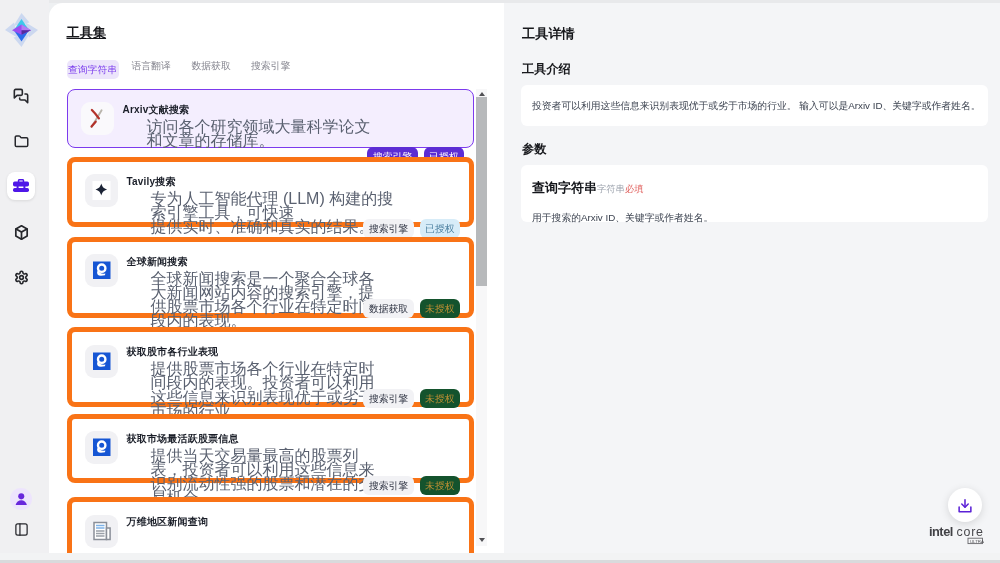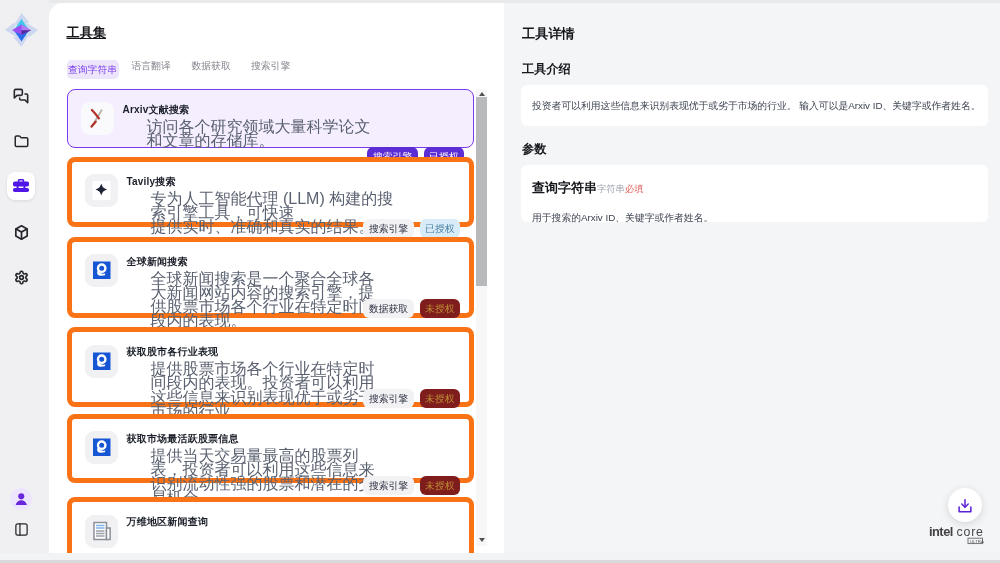--- a/index.html
+++ b/index.html
@@ -29,21 +29,21 @@
 .card.sel { background:#f4eefe; border:1.5px solid #7c3aed; }
 .cicon { position:absolute; left:13.5px; top:12.5px; width:33px; height:33px; border-radius:9px; background:#f1f1f4; }
 .card.sel .cicon { background:#fcfbfe; }
 .ctxt { margin-left:44px; margin-right:108px; }
 .ctitle { font-size:10px; font-weight:bold; color:#1a1e28; line-height:14.5px; letter-spacing:.2px; }
 .cdesc { font-size:16px; color:#5a6170; line-height:14.3px; margin-top:2.5px; width:234px;margin-left:24px; }
 .badges { position:absolute; top:13px; right:8.5px; white-space:nowrap;margin-top:43px; }
 .bdg { display:inline-block; font-size:9.8px; line-height:13px; padding:3px 5.5px; border-radius:6px; margin-left:6px; }
 .bdg.cat { background:#f2f2f5; color:#2c3140; }
 .bdg.ok { background:#d7ecf8; color:#4c80a0; }
-.bdg.no { background:#7f1d1d; color:#bd8e33; }
+.bdg.no { background:#14532d; color:#bd8e33; }
 .card.sel .bdg { background:#5c2dd4; color:#fff; }
 
 
 #sbar { left:427px; top:86px; width:11px; height:457px; background:#f7f7f8; }
 #sthumb { left:0; top:8px; width:11px; height:189px; background:#b7b9bb; }
 .sarrow { left:2.7px; width:0; height:0; border-left:3.2px solid transparent; border-right:3.2px solid transparent; }
 #sup { top:3px; border-bottom:4px solid #505054; }
 #sdn { top:449px; border-top:4px solid #505054; }
 
 

